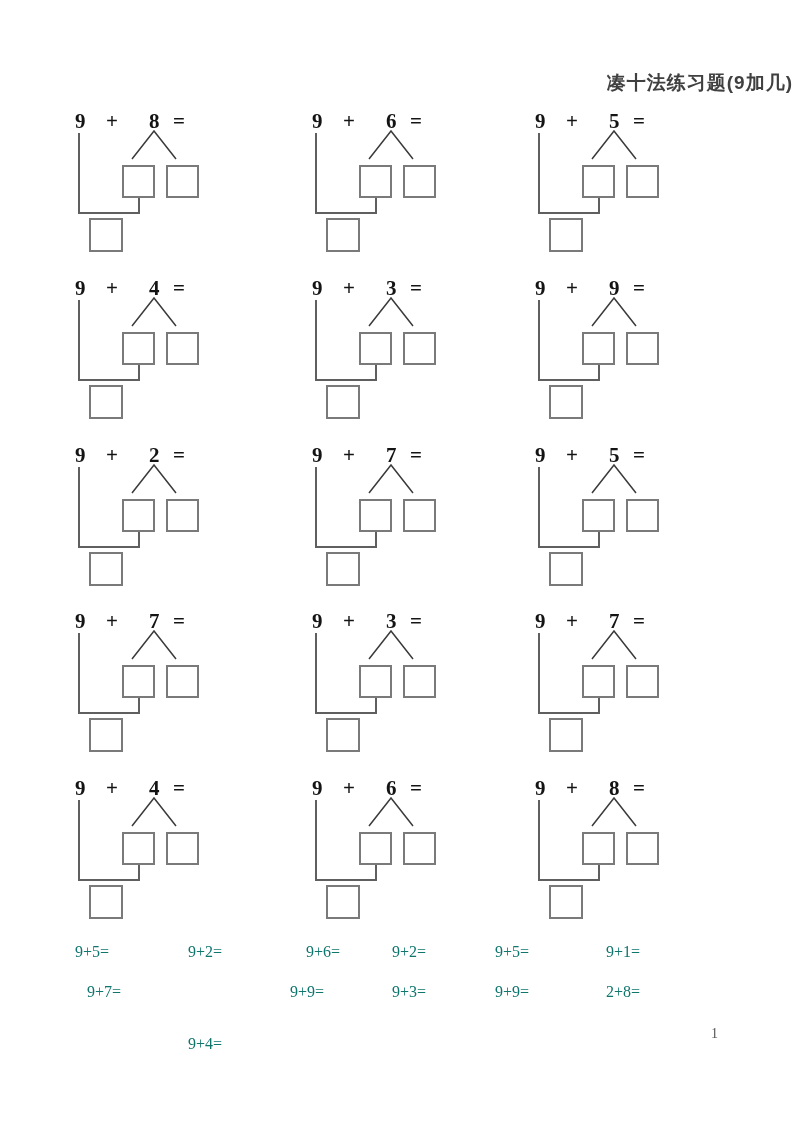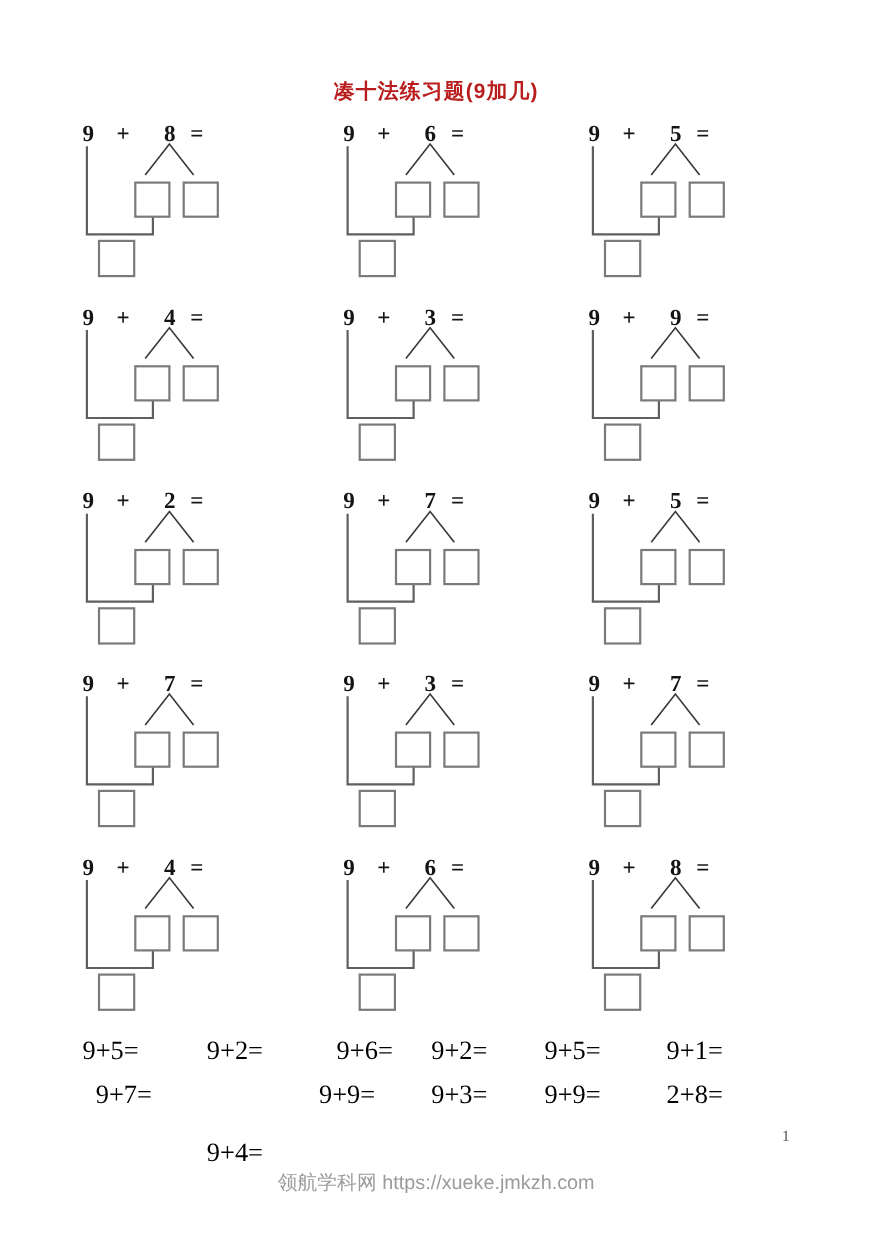--- a/index.html
+++ b/index.html
@@ -8,22 +8,22 @@
     width: 793px;
     height: 1122px;
     background: #ffffff;
     font-family: "Liberation Serif", serif;
     overflow: hidden;
   }
   .title {
     position: absolute;
     top: 70px; left: 0;
     width: 100%;
-    text-align: center;
-    color: #b91c1c;
+    text-align: right;
+    color: #404040;
     font-weight: bold;
     font-size: 19px;
     letter-spacing: 1px;
     font-family: "Liberation Sans", sans-serif;
   }
   .cell {
     position: absolute;
     width: 212px;
     height: 150px;
   }
@@ -39,23 +39,23 @@
   .d.a { left: 0; }
   .d.p { left: 31px; }
   .d.b { left: 74px; }
   .d.e { left: 98px; }
   .bond { position: absolute; left: 0; top: 0; }
   .connector { fill: none; stroke: #5f5f5f; stroke-width: 2; }
   .caret { fill: none; stroke: #3a3a3a; stroke-width: 1.5; }
   .box { fill: #ffffff; stroke: #7a7a7a; stroke-width: 2; }
   .qe {
     position: absolute;
-    font-size: 24px;
+    font-size: 16px;
     line-height: 1;
-    color: #000000;
+    color: #0f766e;
     font-family: "Liberation Serif", serif;
   }
   .pagenum {
     position: absolute;
     left: 711px; top: 1026px;
     font-size: 14px;
     color: #555555;
     font-family: "Liberation Serif", serif;
   }
   .watermark {
@@ -278,14 +278,13 @@
       <span class="qe" style="left: 495px; top: 944px;">9+5=</span>
       <span class="qe" style="left: 606px; top: 944px;">9+1=</span>
       <span class="qe" style="left: 87px; top: 984px;">9+7=</span>
       <span class="qe" style="left: 188px; top: 1036px;">9+4=</span>
       <span class="qe" style="left: 290px; top: 984px;">9+9=</span>
       <span class="qe" style="left: 392px; top: 984px; text-align: center;">9+3=</span>
       <span class="qe" style="left: 495px; top: 984px;">9+9=</span>
       <span class="qe" style="left: 606px; top: 984px;">2+8=</span>
     </div>
   <div class="pagenum">1</div>
-  <div class="watermark">领航学科网 https://xueke.jmkzh.com</div>
 </div>
 
 </body></html>

